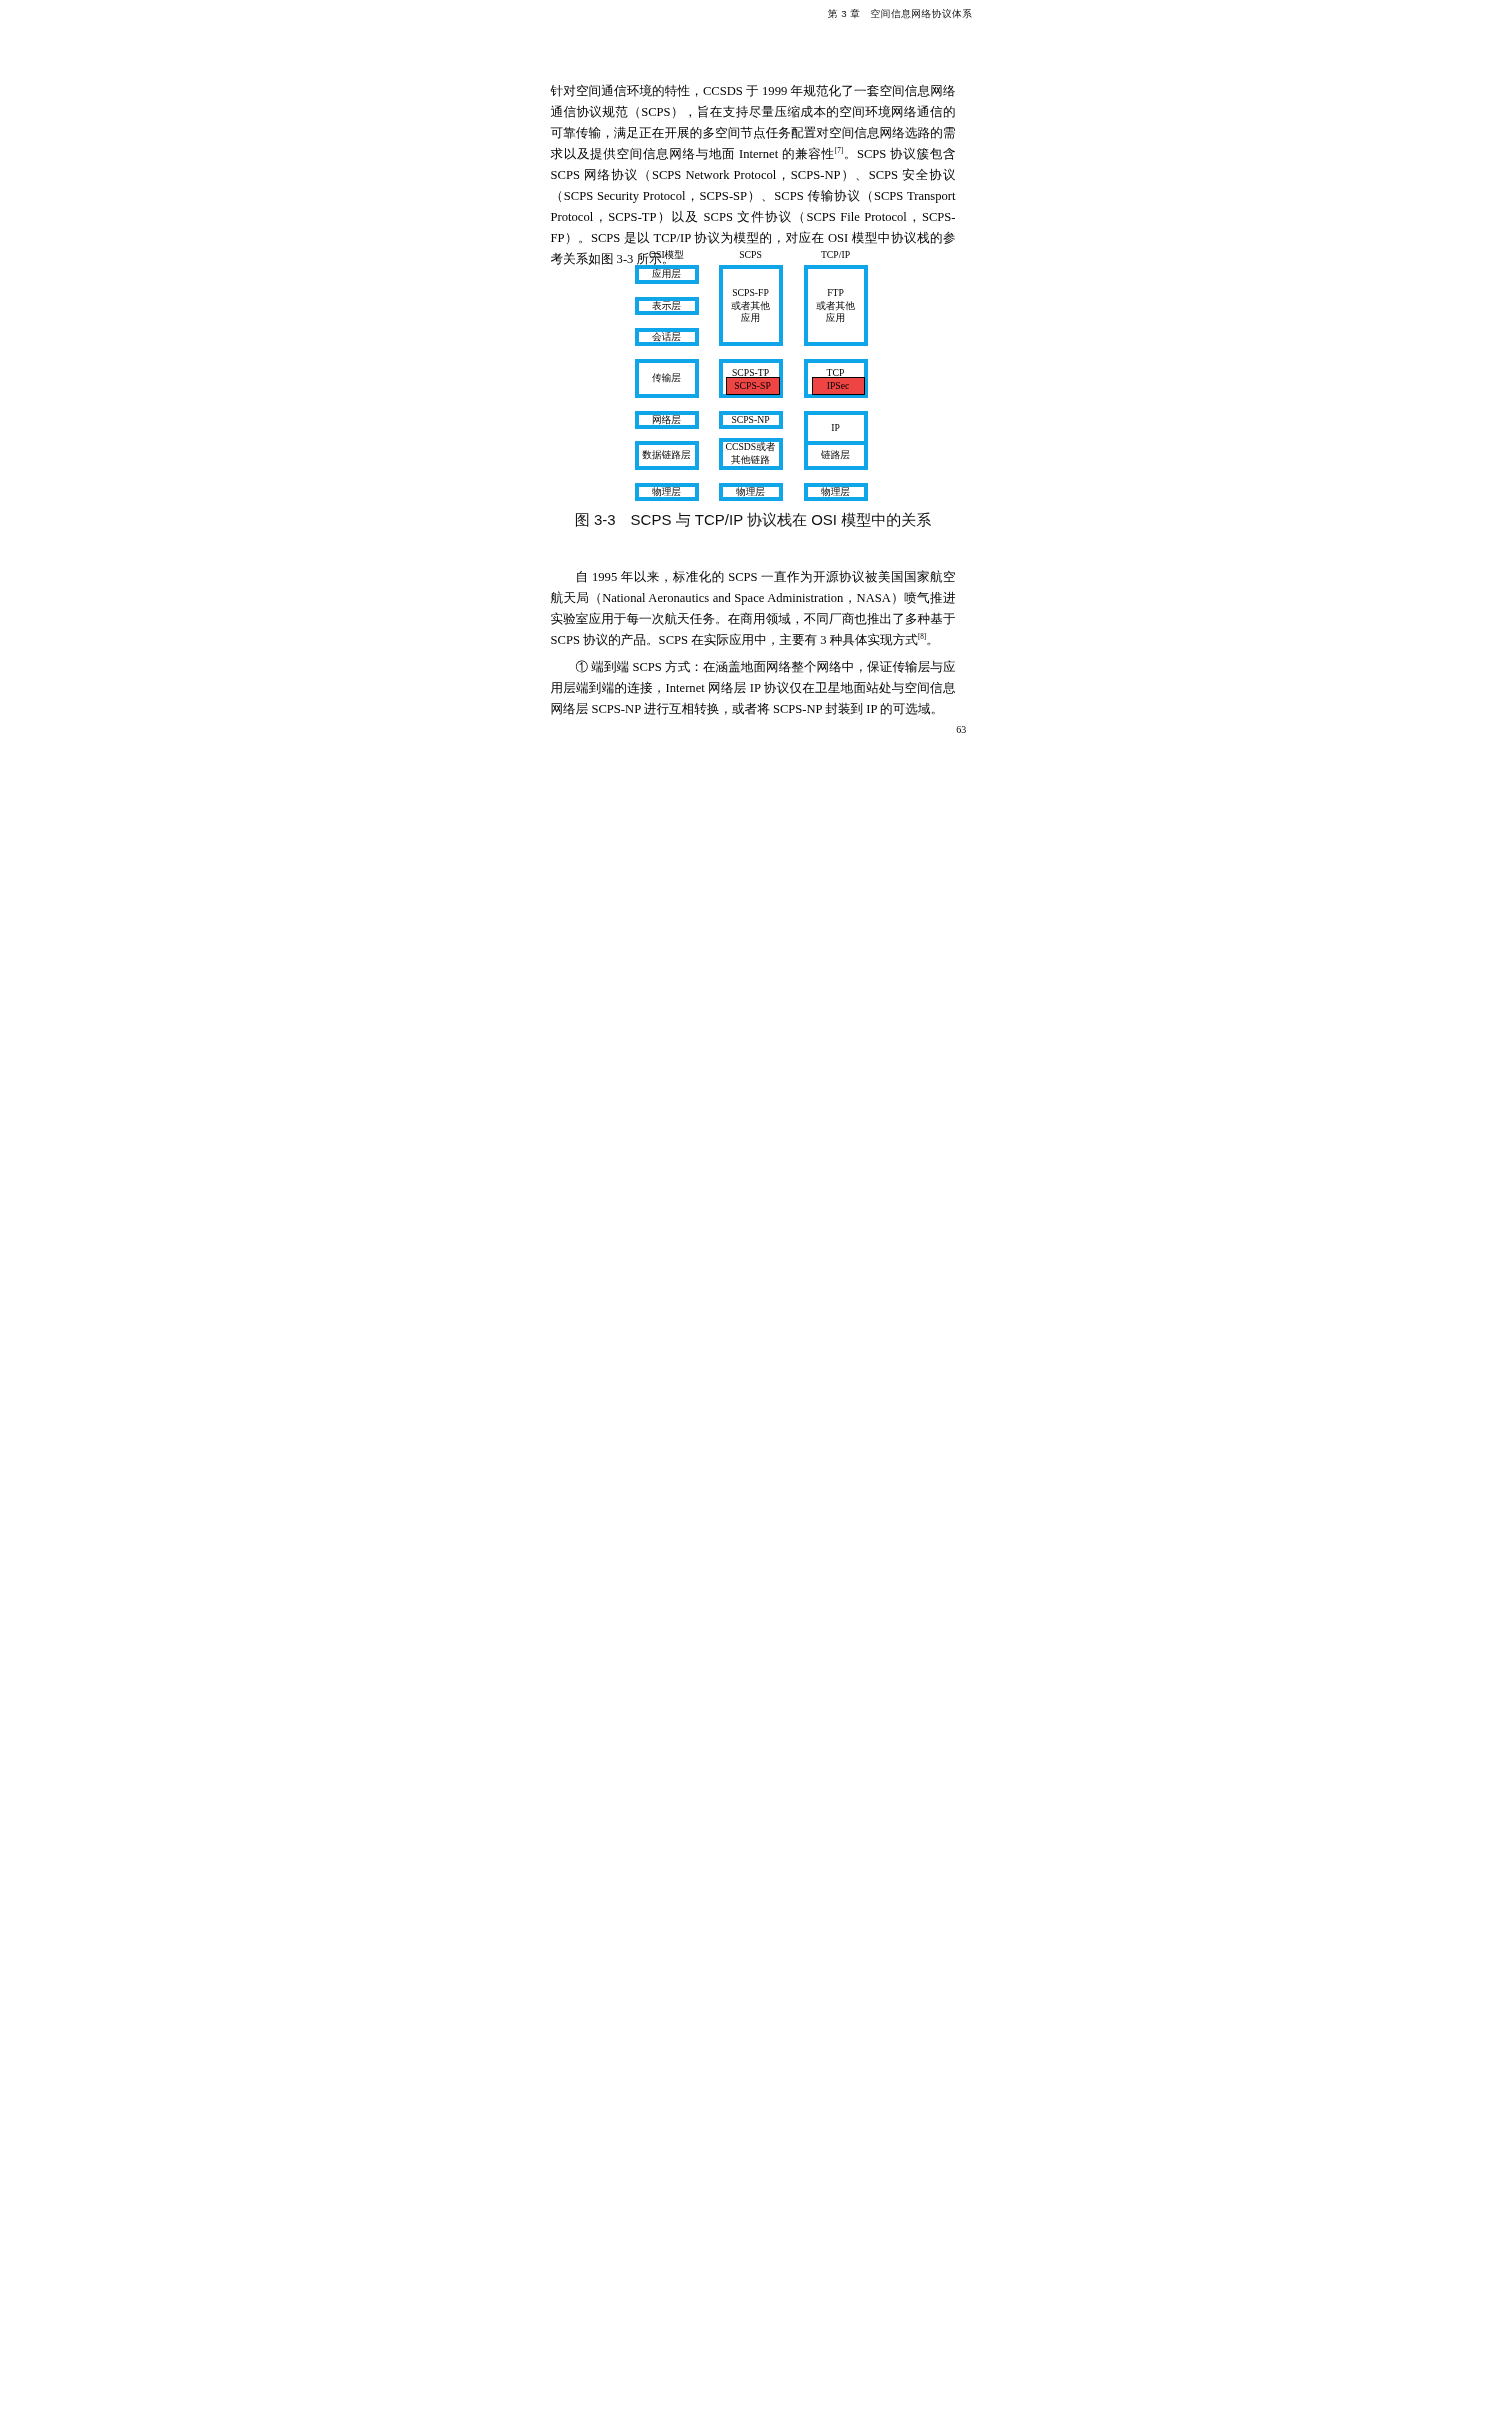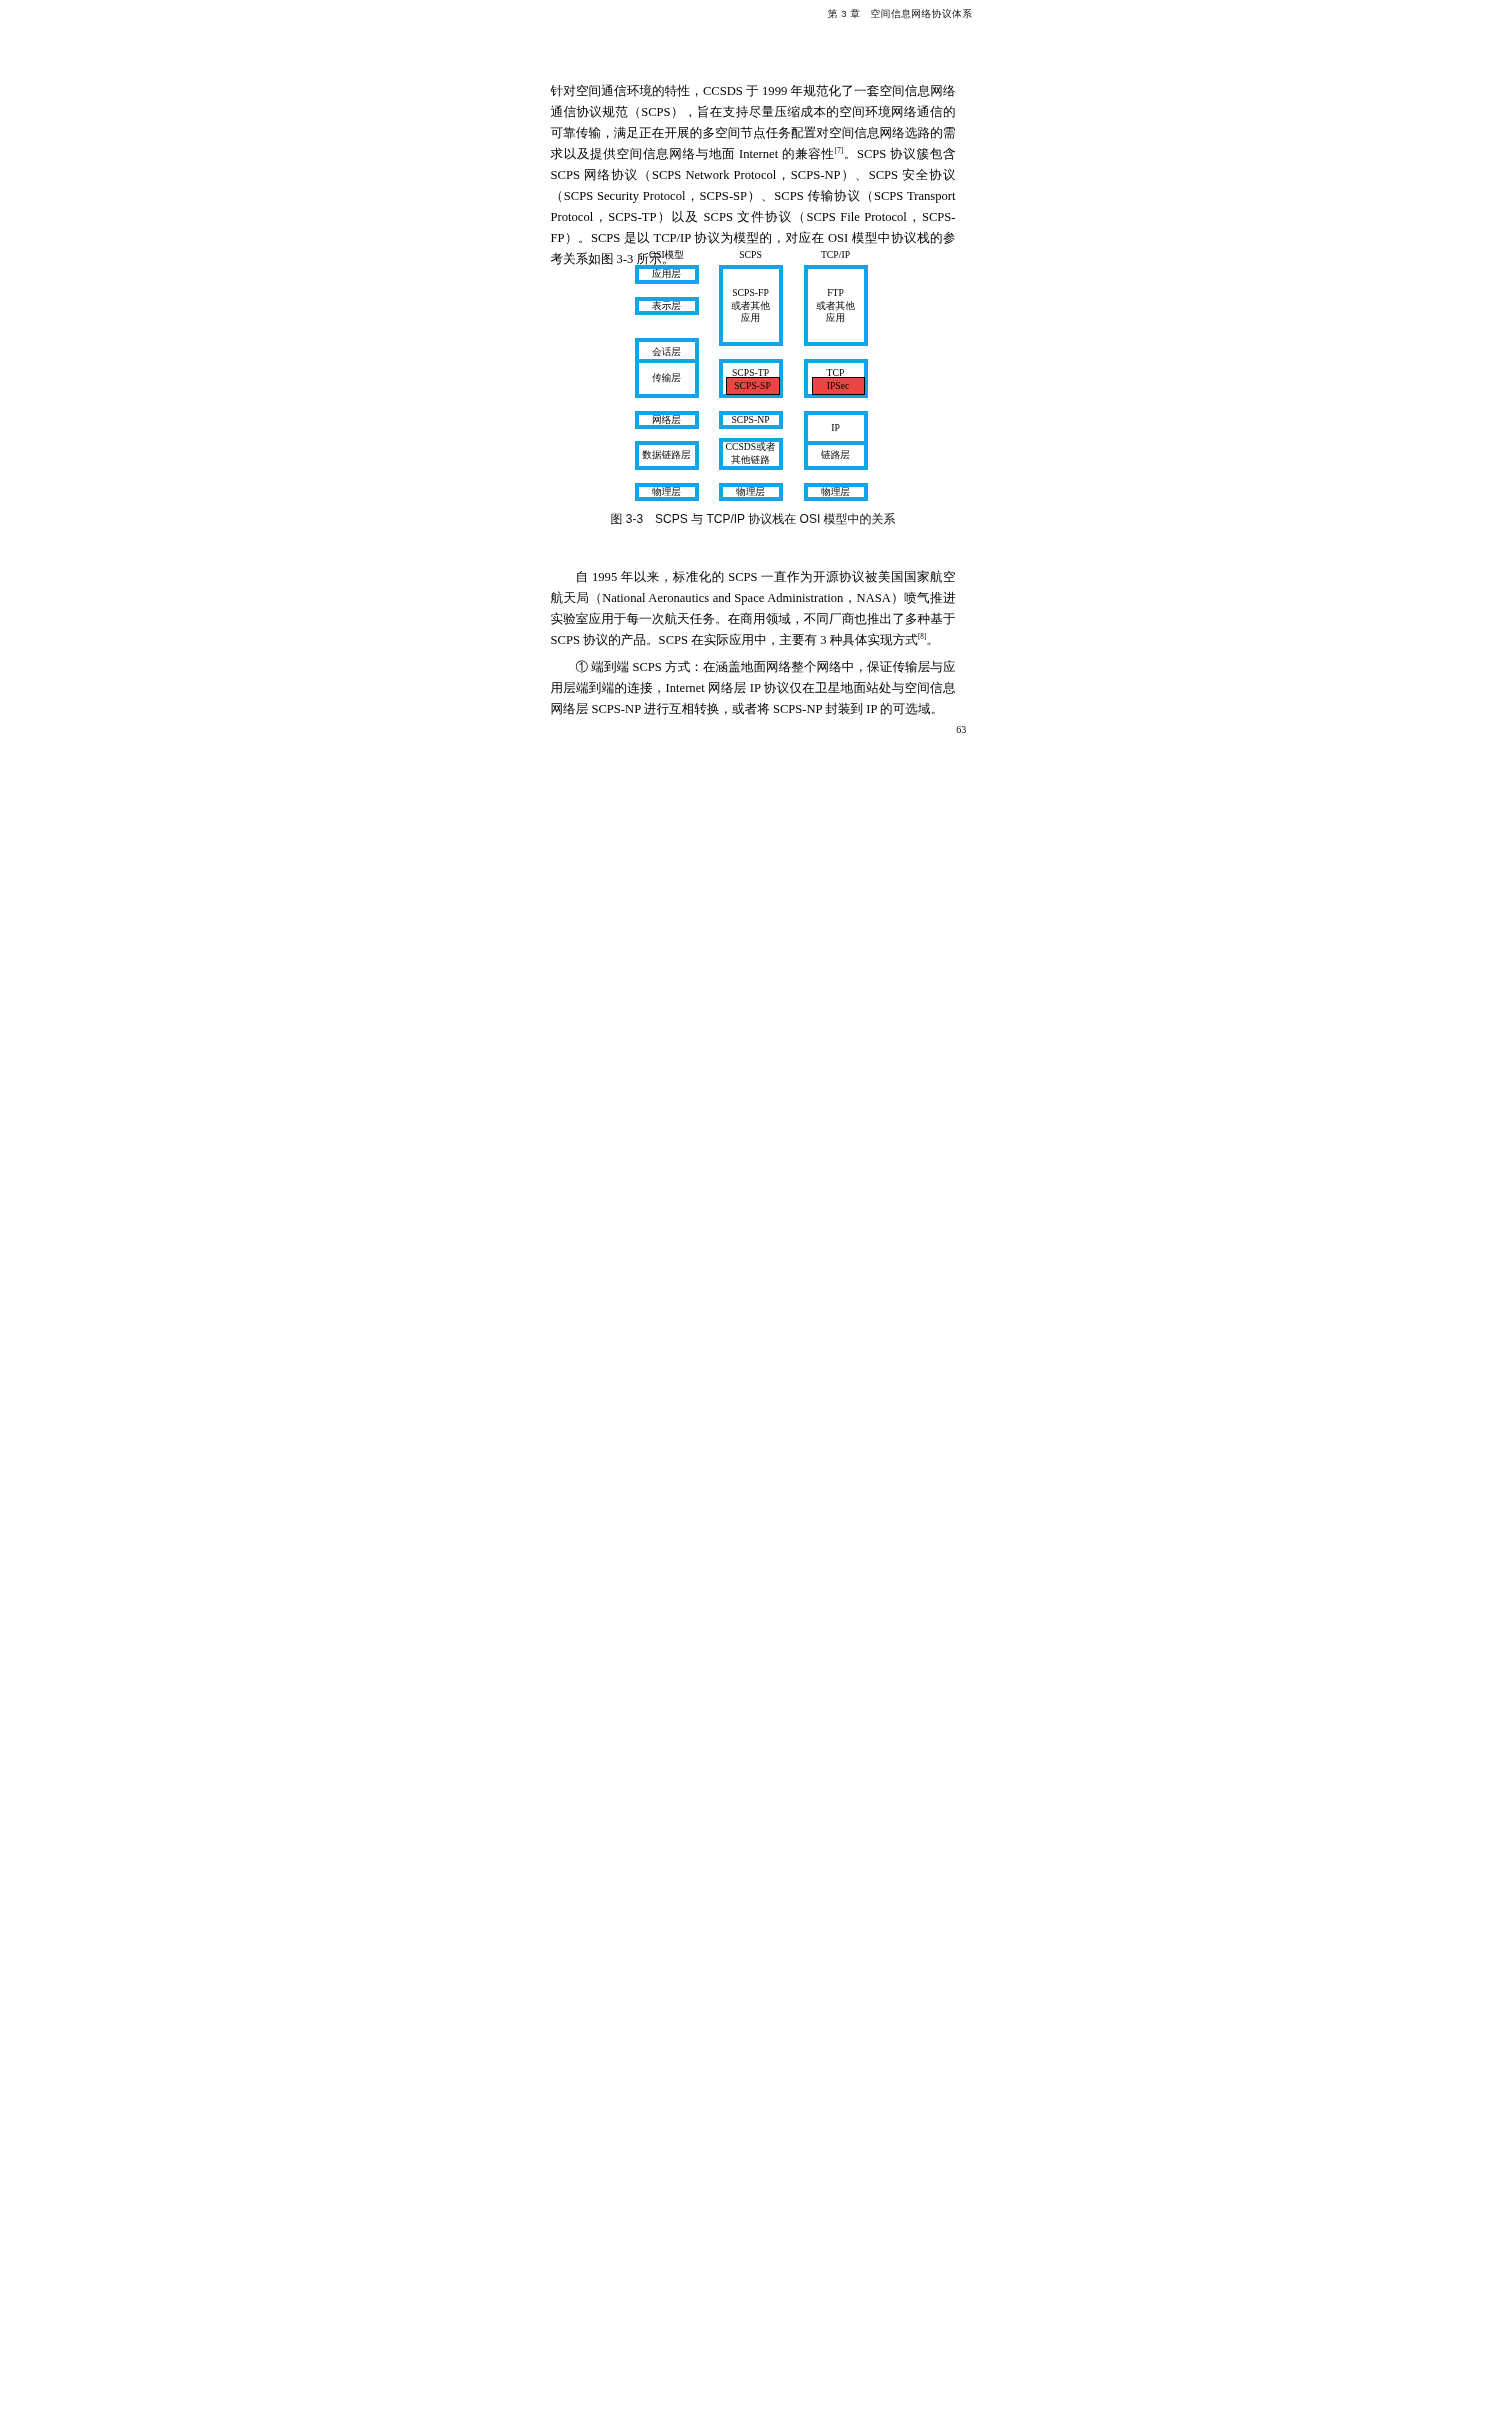--- a/index.html
+++ b/index.html
@@ -84,21 +84,21 @@
     justify-content: center;
     text-align: center;
     font-size: 9.7px;
   }
   .fig-caption {
     position: absolute;
     top: 511px;
     left: 0;
     width: 463px;
     text-align: center;
-    font-size: 12px;
+    font-size: 15px;
     font-family: "Liberation Sans", "DejaVu Sans", sans-serif;
     color: #111111;
   }
   .page-number {
     position: absolute;
     top: 724px;
     right: 18.3px;
     font-size: 10px;
   }
 </style>
@@ -112,21 +112,21 @@
   <p class="para" id="p1"><span>针对空间通信环境的特性，CCSDS 于 1999 年规范化了一套空间信息网络通信协议规范（SCPS），旨在支持尽量压缩成本的空间环境网络通信的可靠传输，满足正在开展的多空间节点任务配置对空间信息网络选路的需求以及提供空间信息网络与地面 Internet 的兼容性</span><sup>[7]</sup><span>。SCPS 协议簇包含 SCPS 网络协议（SCPS Network Protocol，SCPS-NP）、SCPS 安全协议（SCPS Security Protocol，SCPS-SP）、SCPS 传输协议（SCPS Transport Protocol，SCPS-TP）以及 SCPS 文件协议（SCPS File Protocol，SCPS-FP）。SCPS 是以 TCP/IP 协议为模型的，对应在 OSI 模型中协议栈的参考关系如图 3-3 所示。</span></p>
 
   <div class="figure">
 
     <div class="col-title" style="left:113px">OSI模型</div>
     <div class="col-title" style="left:197px">SCPS</div>
     <div class="col-title" style="left:282px">TCP/IP</div>
 
     <div class="pbox" style="left:113px; top:19.3px;  height:18.3px">应用层</div>
     <div class="pbox" style="left:113px; top:51px; height:18.3px">表示层</div>
-    <div class="pbox" style="left:113px; top:92px; height:28px">会话层</div>
+    <div class="pbox" style="left:113px; top:82px; height:18px">会话层</div>
     <div class="pbox" style="left:113px; top:113px; height:39px">传输层</div>
     <div class="pbox" style="left:113px; top:165px; height:18.3px">网络层</div>
     <div class="pbox" style="left:113px; top:195px; height:29px">数据链路层</div>
     <div class="pbox" style="left:113px; top:237px; height:18.3px">物理层</div>
 
     <div class="pbox" style="left:197px; top:19.3px;  height:81px">SCPS-FP
 或者其他
 应用</div>
     <div class="pbox top-label" style="left:197px; top:113px; height:39px">
       <span>SCPS-TP</span>

